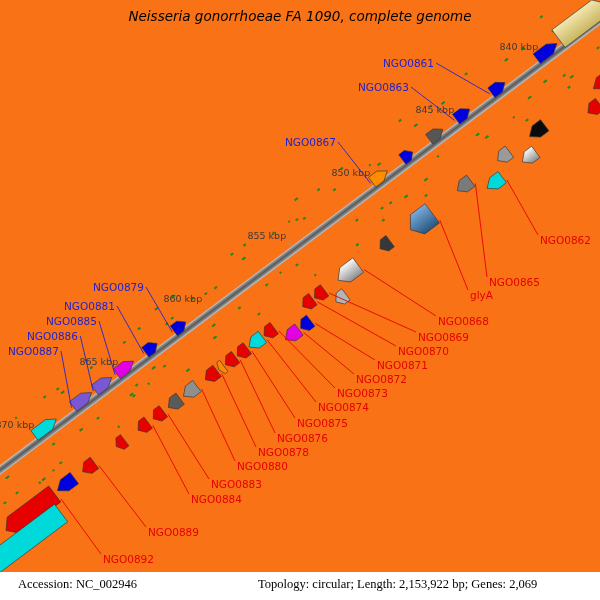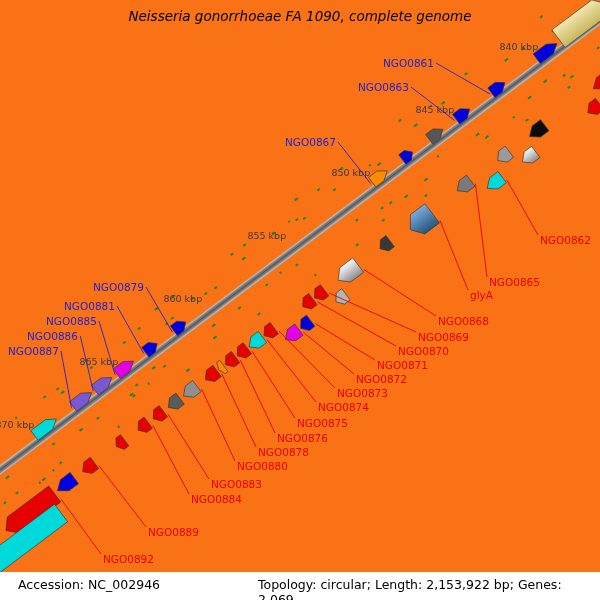--- a/index.html
+++ b/index.html
@@ -2,21 +2,21 @@
 <html><head>
 <meta charset="utf-8">
 <style>
   html,body{margin:0;padding:0;background:#ffffff;}
   body{width:600px;height:600px;font-family:"DejaVu Sans","Liberation Sans",sans-serif;}
   .page{position:relative;width:600px;height:600px;overflow:hidden;background:#f97316;}
   .map-title{position:absolute;top:8px;left:0;width:100%;text-align:center;
     font-style:italic;font-size:13.5px;color:#000;z-index:3;}
   #map-svg{position:absolute;top:0;left:0;}
   .footer{position:absolute;bottom:0;left:0;width:100%;height:28px;background:#fff;
-    font-size:12.5px;color:#000;z-index:3;}
+    font-size:12.5px;color:#000;z-index:3;font-family:Liberation Serif, serif;}
   .footer .acc{position:absolute;left:18px;top:5px;}
   .footer .topo{position:absolute;left:258px;top:5px;}
   text.tick-label{font-family:"DejaVu Sans","Liberation Sans",sans-serif;font-size:9.5px;fill:#3a3a3a;}
   text.gene-label{font-family:"DejaVu Sans","Liberation Sans",sans-serif;font-size:10.5px;cursor:pointer;}
 </style>
 </head>
 <body>
 
 <div class="page">
   <div class="map-title">Neisseria gonorrhoeae FA 1090, complete genome</div>

